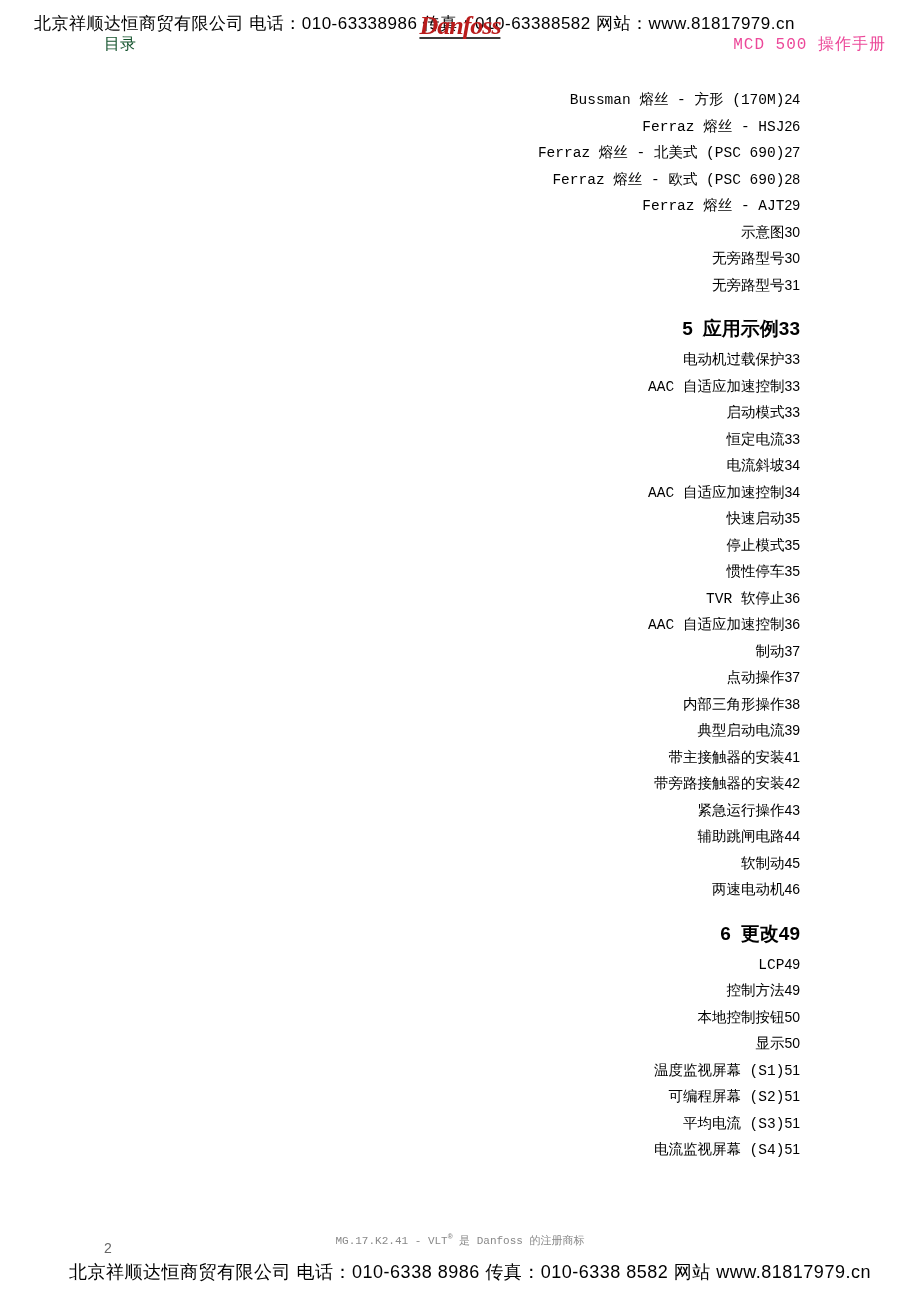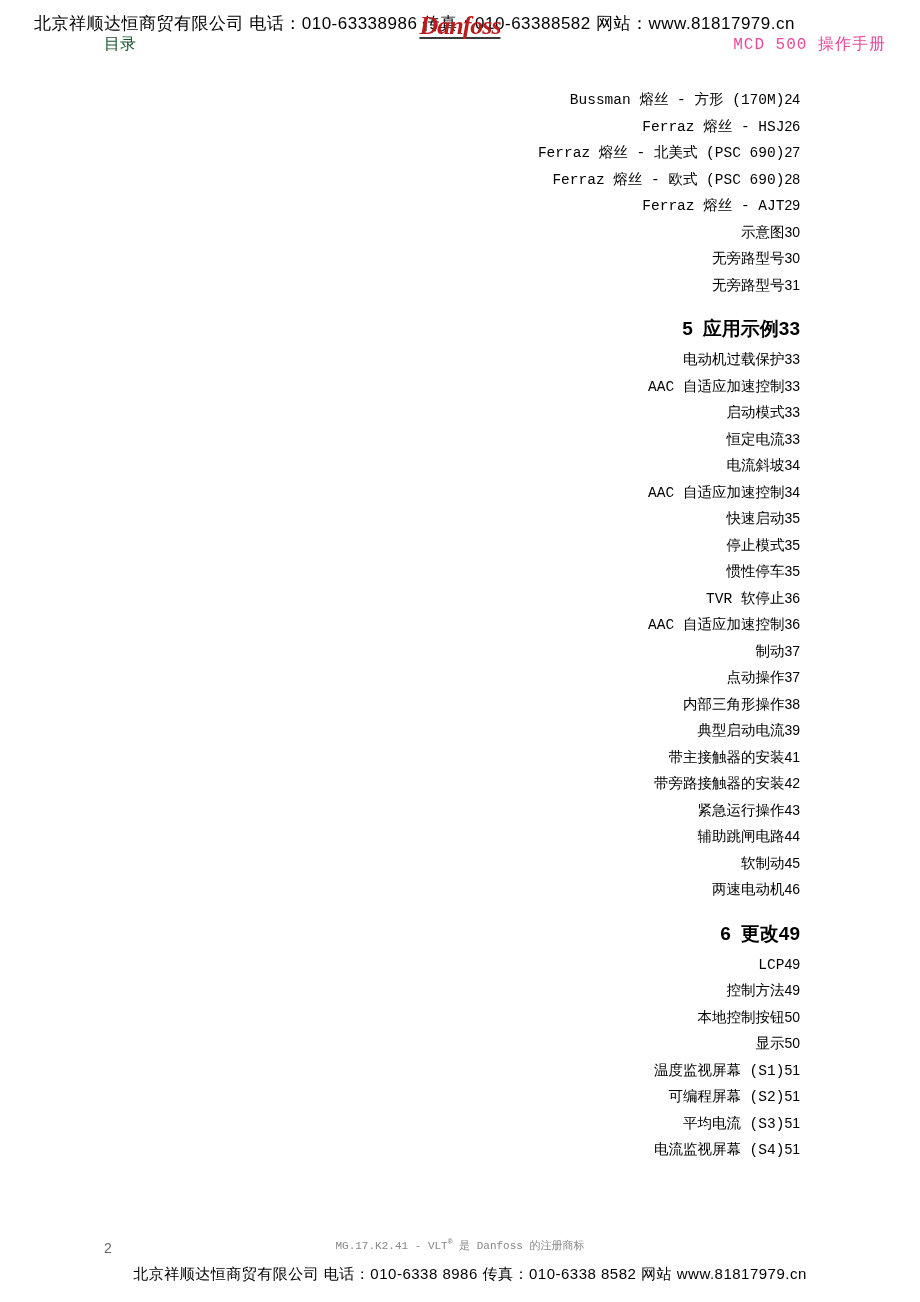--- a/index.html
+++ b/index.html
@@ -120,21 +120,21 @@
       color: #666;
     }
     .footer-meta {
       font-size: 11px;
       color: #888;
       font-family: "Courier New", monospace;
       margin-bottom: 12px;
     }
     .footer-meta sup { font-size: 8px; }
     .footer-company {
-      font-size: 15px;
+      font-size: 18px;
       letter-spacing: 0.5px;
       margin-left: 20px;
     }
   </style>
 </head>
 <body>
 
 <div class="header-bar">
   <span class="header-company">北京祥顺达恒商贸有限公司 电话：010-63338986 传真：010-63388582 网站：www.81817979.cn</span>
 </div>

